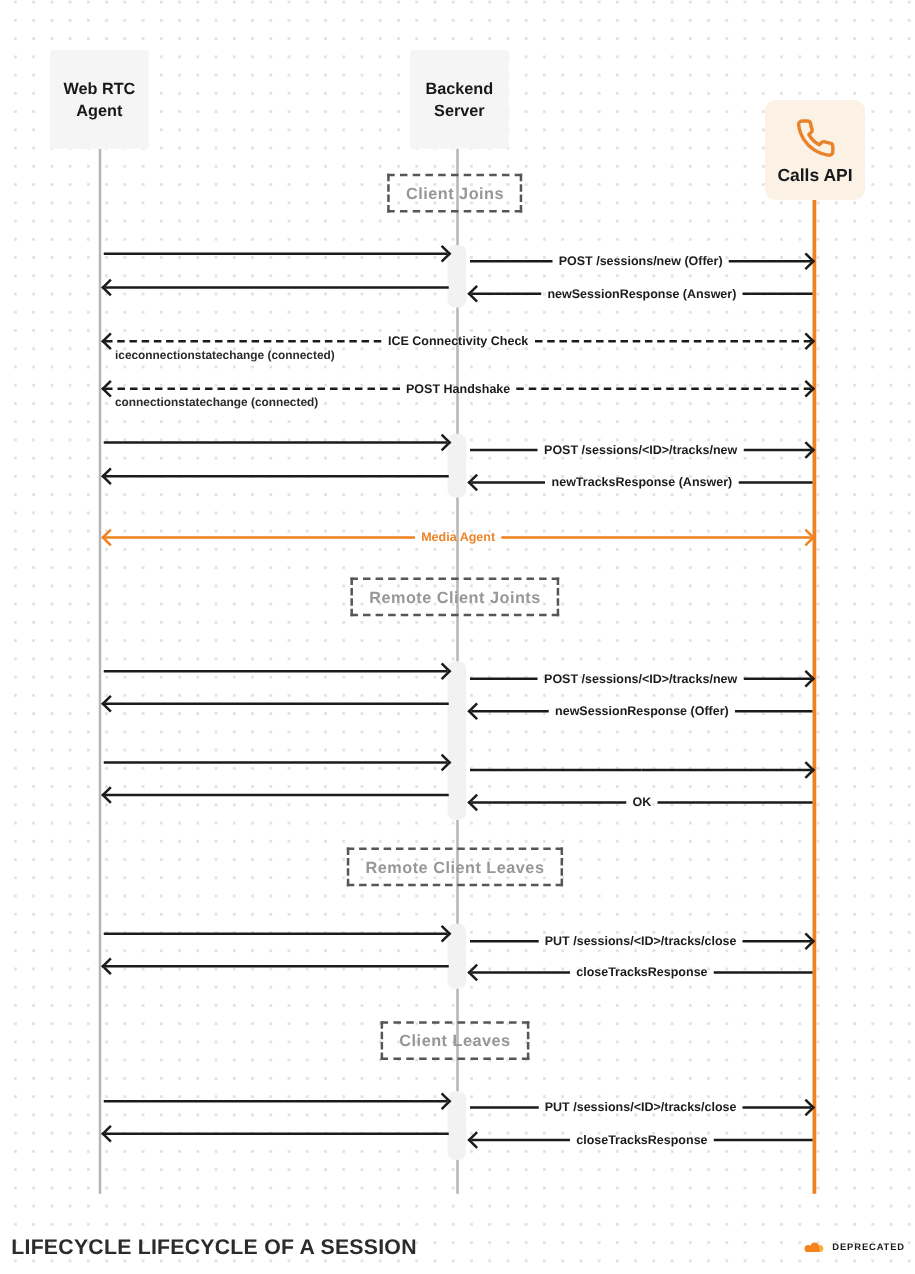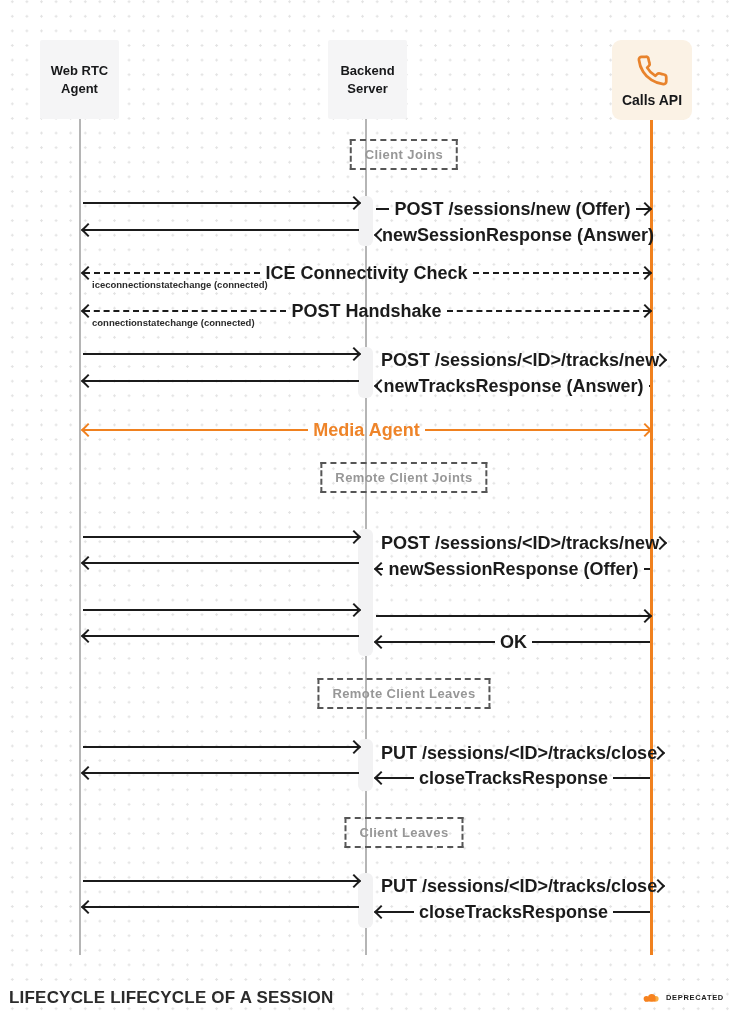--- a/index.html
+++ b/index.html
@@ -11,39 +11,39 @@
     font-family:"Liberation Sans",sans-serif;
   }
   .lifeline{position:absolute;top:119px;height:836px;width:2px;background:#b5b5b5;z-index:1;}
   .lifeline.orange{background:#f0811f;width:3px;}
   .bar{position:absolute;left:358px;width:15px;background:#f2f2f3;border-radius:6px;z-index:3;}
   .actor{
     position:absolute;top:40px;width:79px;height:79px;background:#f5f5f6;border-radius:2px;
     display:flex;align-items:center;justify-content:center;text-align:center;
     font-weight:700;font-size:13px;color:#17181a;line-height:1.35;z-index:6;padding:0 8px;box-sizing:border-box;
   }
-  .actor.calls{width:80px;height:80px;background:#fbf2e5;border-radius:9px;flex-direction:column;gap:4px;padding:4px 0 0 0;}
+  .actor.calls{width:80px;height:80px;background:#fbf2e5;border-radius:9px;flex-direction:column;gap:4px;padding:4px 0 0 0;margin-top:40px;}
   .section{
     position:absolute;left:364px;transform:translateX(-50%);
     border:2px dashed #565656;color:#979797;font-weight:700;font-size:13px;
-    letter-spacing:0.4px;padding:6px 13px;white-space:nowrap;z-index:6;background:transparent;margin-left:40px;
+    letter-spacing:0.4px;padding:6px 13px;white-space:nowrap;z-index:6;background:transparent;
   }
   .msg{position:absolute;height:16px;display:flex;align-items:center;z-index:5;}
   .hopL{left:83px;width:276px;}
   .hopR{left:376px;width:274px;}
   .full{left:83px;width:567px;}
   .ln{flex:1;height:0;border-top:2.2px solid #1b1b1b;}
   .msg.dashedln .ln{border-top:2.2px dashed #1b1b1b;}
   .msg.orange .ln{border-top-color:#f0811f;}
   .msg.orange .mlbl{color:#ee8429;}
   .msg.orange .chev{border-color:#f0811f;}
   .chev{flex:none;width:8px;height:8px;border-top:2.4px solid #1b1b1b;border-right:2.4px solid #1b1b1b;}
   .chev.r{transform:rotate(45deg);margin-left:-9px;}
   .chev.l{transform:rotate(-135deg);margin-right:-9px;}
-  .mlbl{flex:none;font-weight:700;font-size:18px;color:#1b1b1b;padding:0 5px;white-space:nowrap;}
+  .mlbl{flex:none;font-weight:700;font-size:10px;color:#1b1b1b;padding:0 5px;white-space:nowrap;}
   .note{position:absolute;left:92px;font-size:9.5px;color:#2b2b2b;z-index:5;white-space:nowrap;font-weight:bold;}
   .title{position:absolute;left:9px;top:988px;font-size:17px;font-weight:700;color:#2b2b2b;letter-spacing:0.2px;z-index:6;}
   .brand{position:absolute;right:8px;top:991px;display:flex;align-items:center;gap:3px;z-index:6;}
   .brand .brand-text{font-size:7.5px;font-weight:700;letter-spacing:0.7px;color:#1b1b1b;}
   .phone-svg{display:block;}
 </style>
 </head>
 <body>
 
 <div class="lifeline" style="left:79px"></div>

